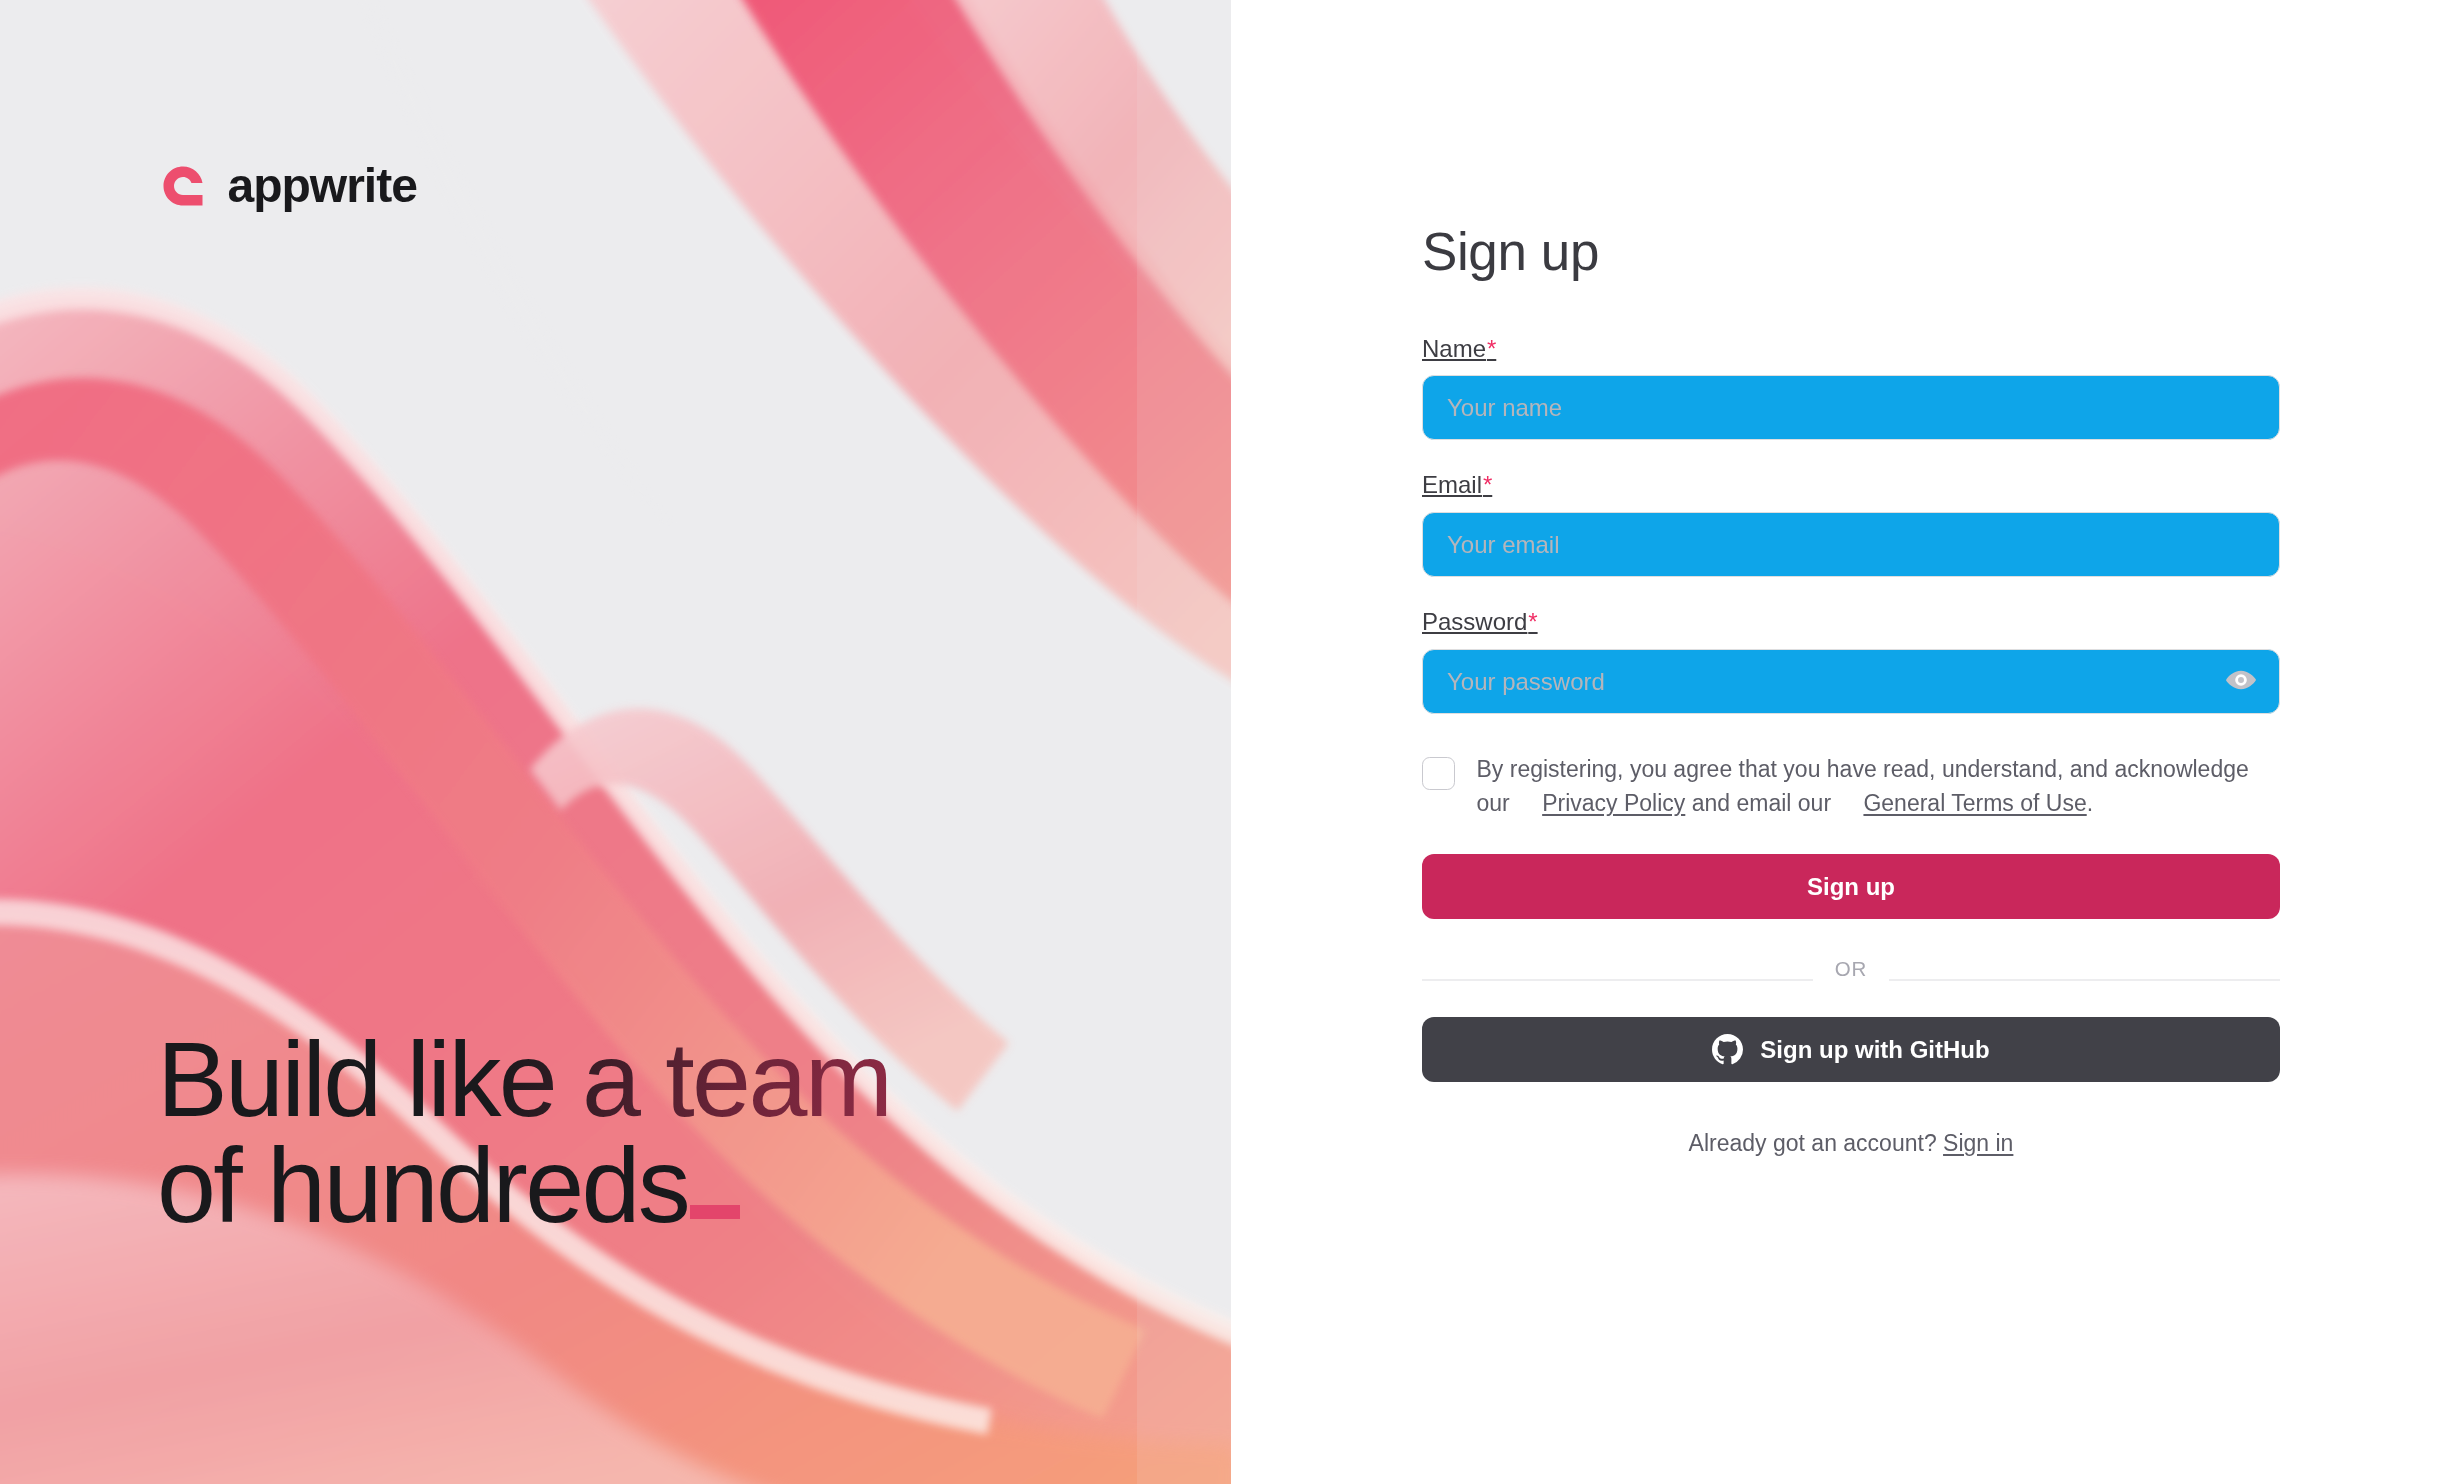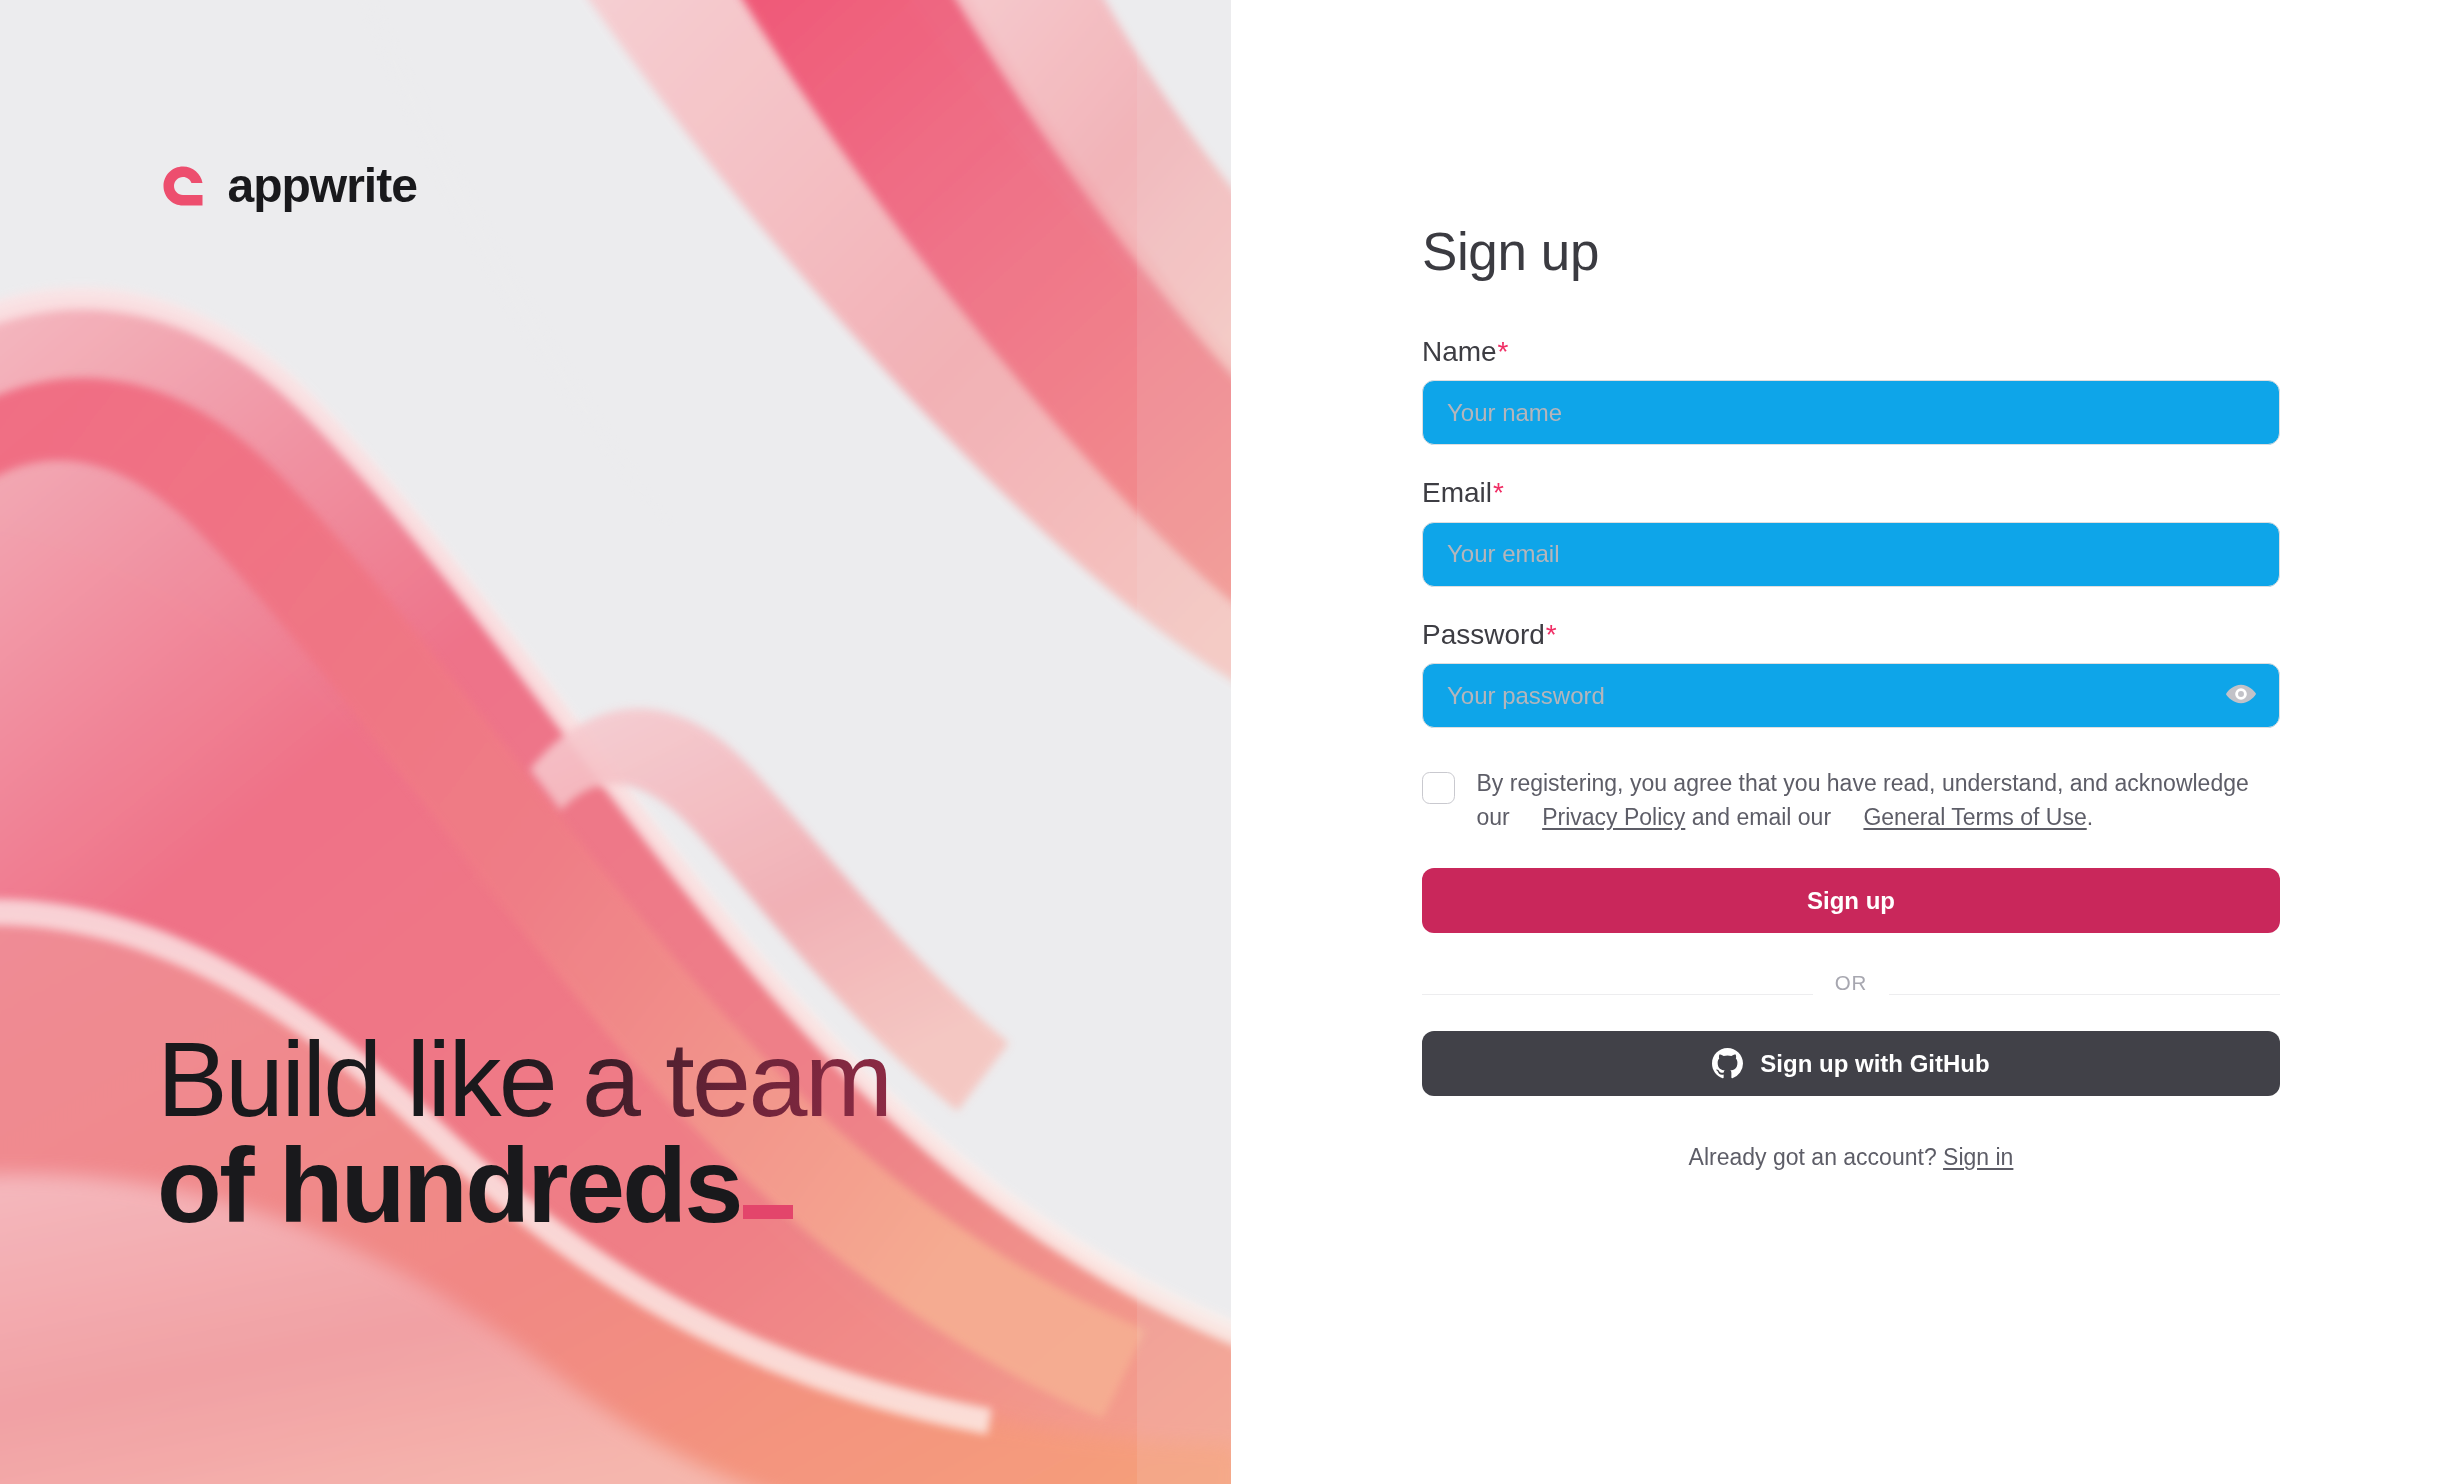--- a/index.html
+++ b/index.html
@@ -84,21 +84,20 @@
     display: block;
     background: linear-gradient(100deg, #19191c 0%, #19191c 46%, #6b2338 78%, #8e2b45 100%);
     -webkit-background-clip: text;
     background-clip: text;
     color: transparent;
   }
   .headline .l2 {
     display: block;
     position: relative;
     color: #19191c;
-    font-weight: bold;
   }
   .caret {
     display: inline-block;
     width: 50px;
     height: 13.7px;
     background: #e3456b;
     vertical-align: baseline;
     margin-left: 1.7px;
     position: relative;
     top: -3.4px;
@@ -124,24 +123,25 @@
     color: #3b3b41;
     letter-spacing: -0.4px;
     margin: 0 0 55px 0;
     line-height: 1.05;
   }
 
   .field {
     margin-bottom: 31px;
   }
   .field-label {
-    font-size: 28px;
+    font-size: 24px;
     color: #3d3d43;
     margin-bottom: 12px;
     line-height: 1.2;
+    text-decoration: underline;
   }
   .req {
     color: #f02e65;
     margin-left: 0.9px;
   }
   .input-shell {
     position: relative;
     height: 65px;
     border: 1.7px solid #dededf;
     border-radius: 12px;

